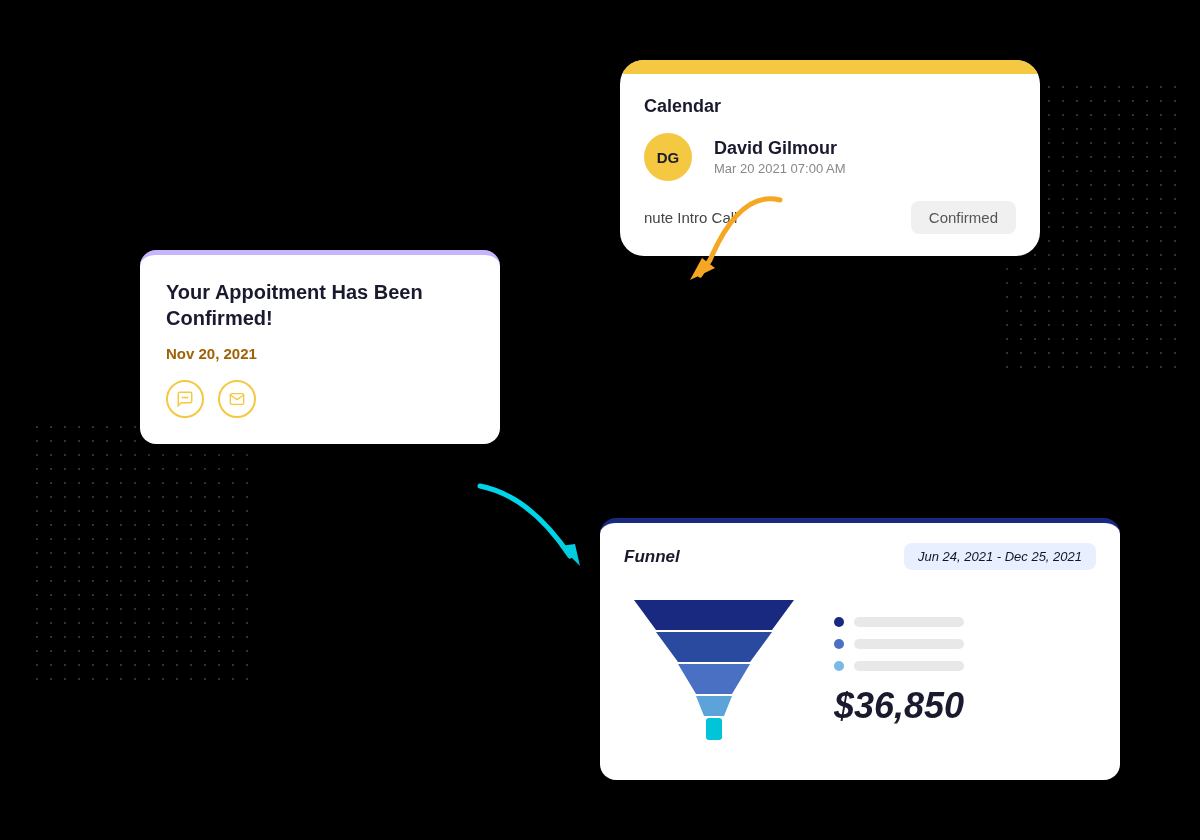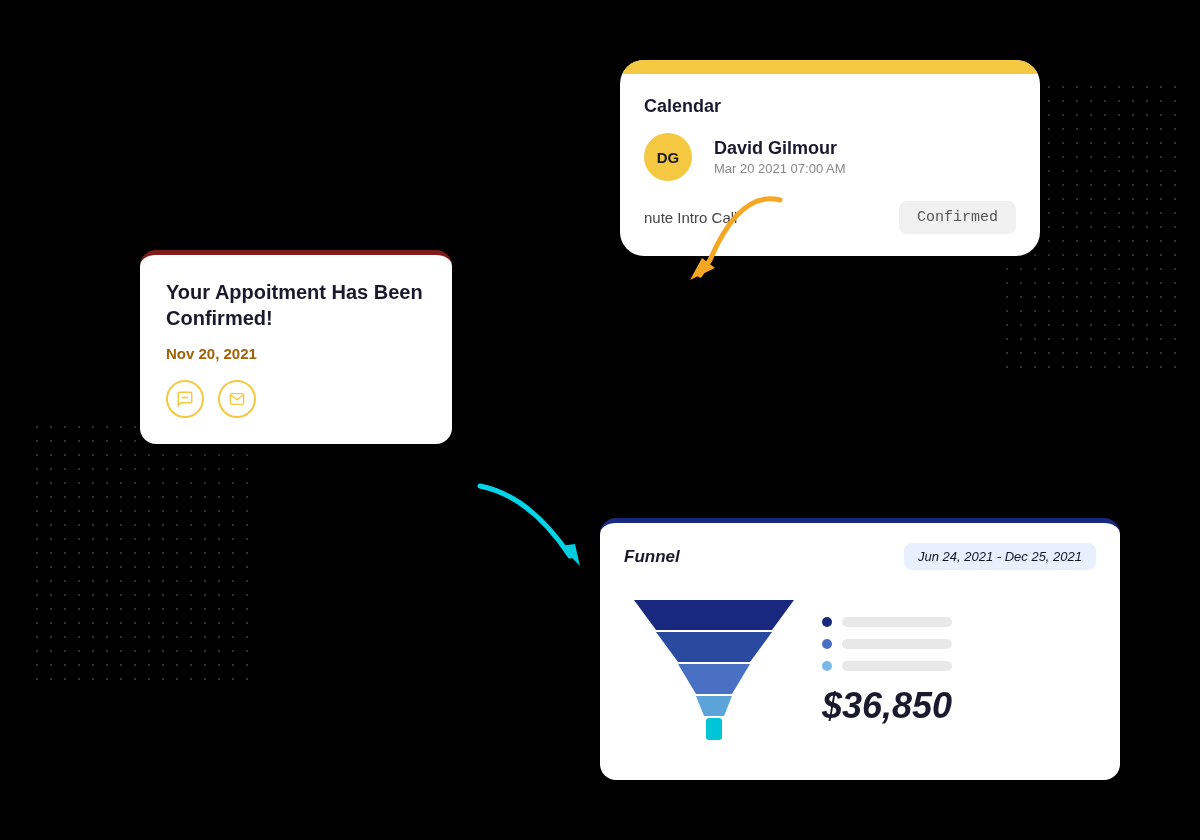--- a/index.html
+++ b/index.html
@@ -115,34 +115,33 @@
       color: #444;
     }
 
     .confirmed-badge {
       background: #f0f0f0;
       border-radius: 8px;
       padding: 8px 18px;
       font-size: 15px;
       font-weight: 500;
       color: #555;
-      font-family: Liberation Mono, monospace;
     }
 
     
     .appointment-card {
       position: absolute;
       top: 250px;
       left: 140px;
-      width: 312px;
+      width: 360px;
       background: #fff;
       border-radius: 16px;
       overflow: hidden;
       box-shadow: 0 20px 60px rgba(0,0,0,0.3);
-      border-top: 5px solid #7f1d1d;
+      border-top: 5px solid #c4b5fd;
     }
 
     .appointment-card-body {
       padding: 24px 26px 26px;
     }
 
     .appointment-title {
       font-size: 20px;
       font-weight: 800;
       color: #1a1a2e;
@@ -223,21 +222,21 @@
       border-radius: 8px;
       padding: 6px 14px;
       font-size: 13px;
       color: #0f172a;
       font-weight: 500;
     }
 
     .funnel-content {
       display: flex;
       align-items: center;
-      gap: 18px;
+      gap: 30px;
     }
 
     .funnel-visual {
       flex-shrink: 0;
     }
 
     .funnel-svg {
       width: 180px;
       height: 160px;
     }

